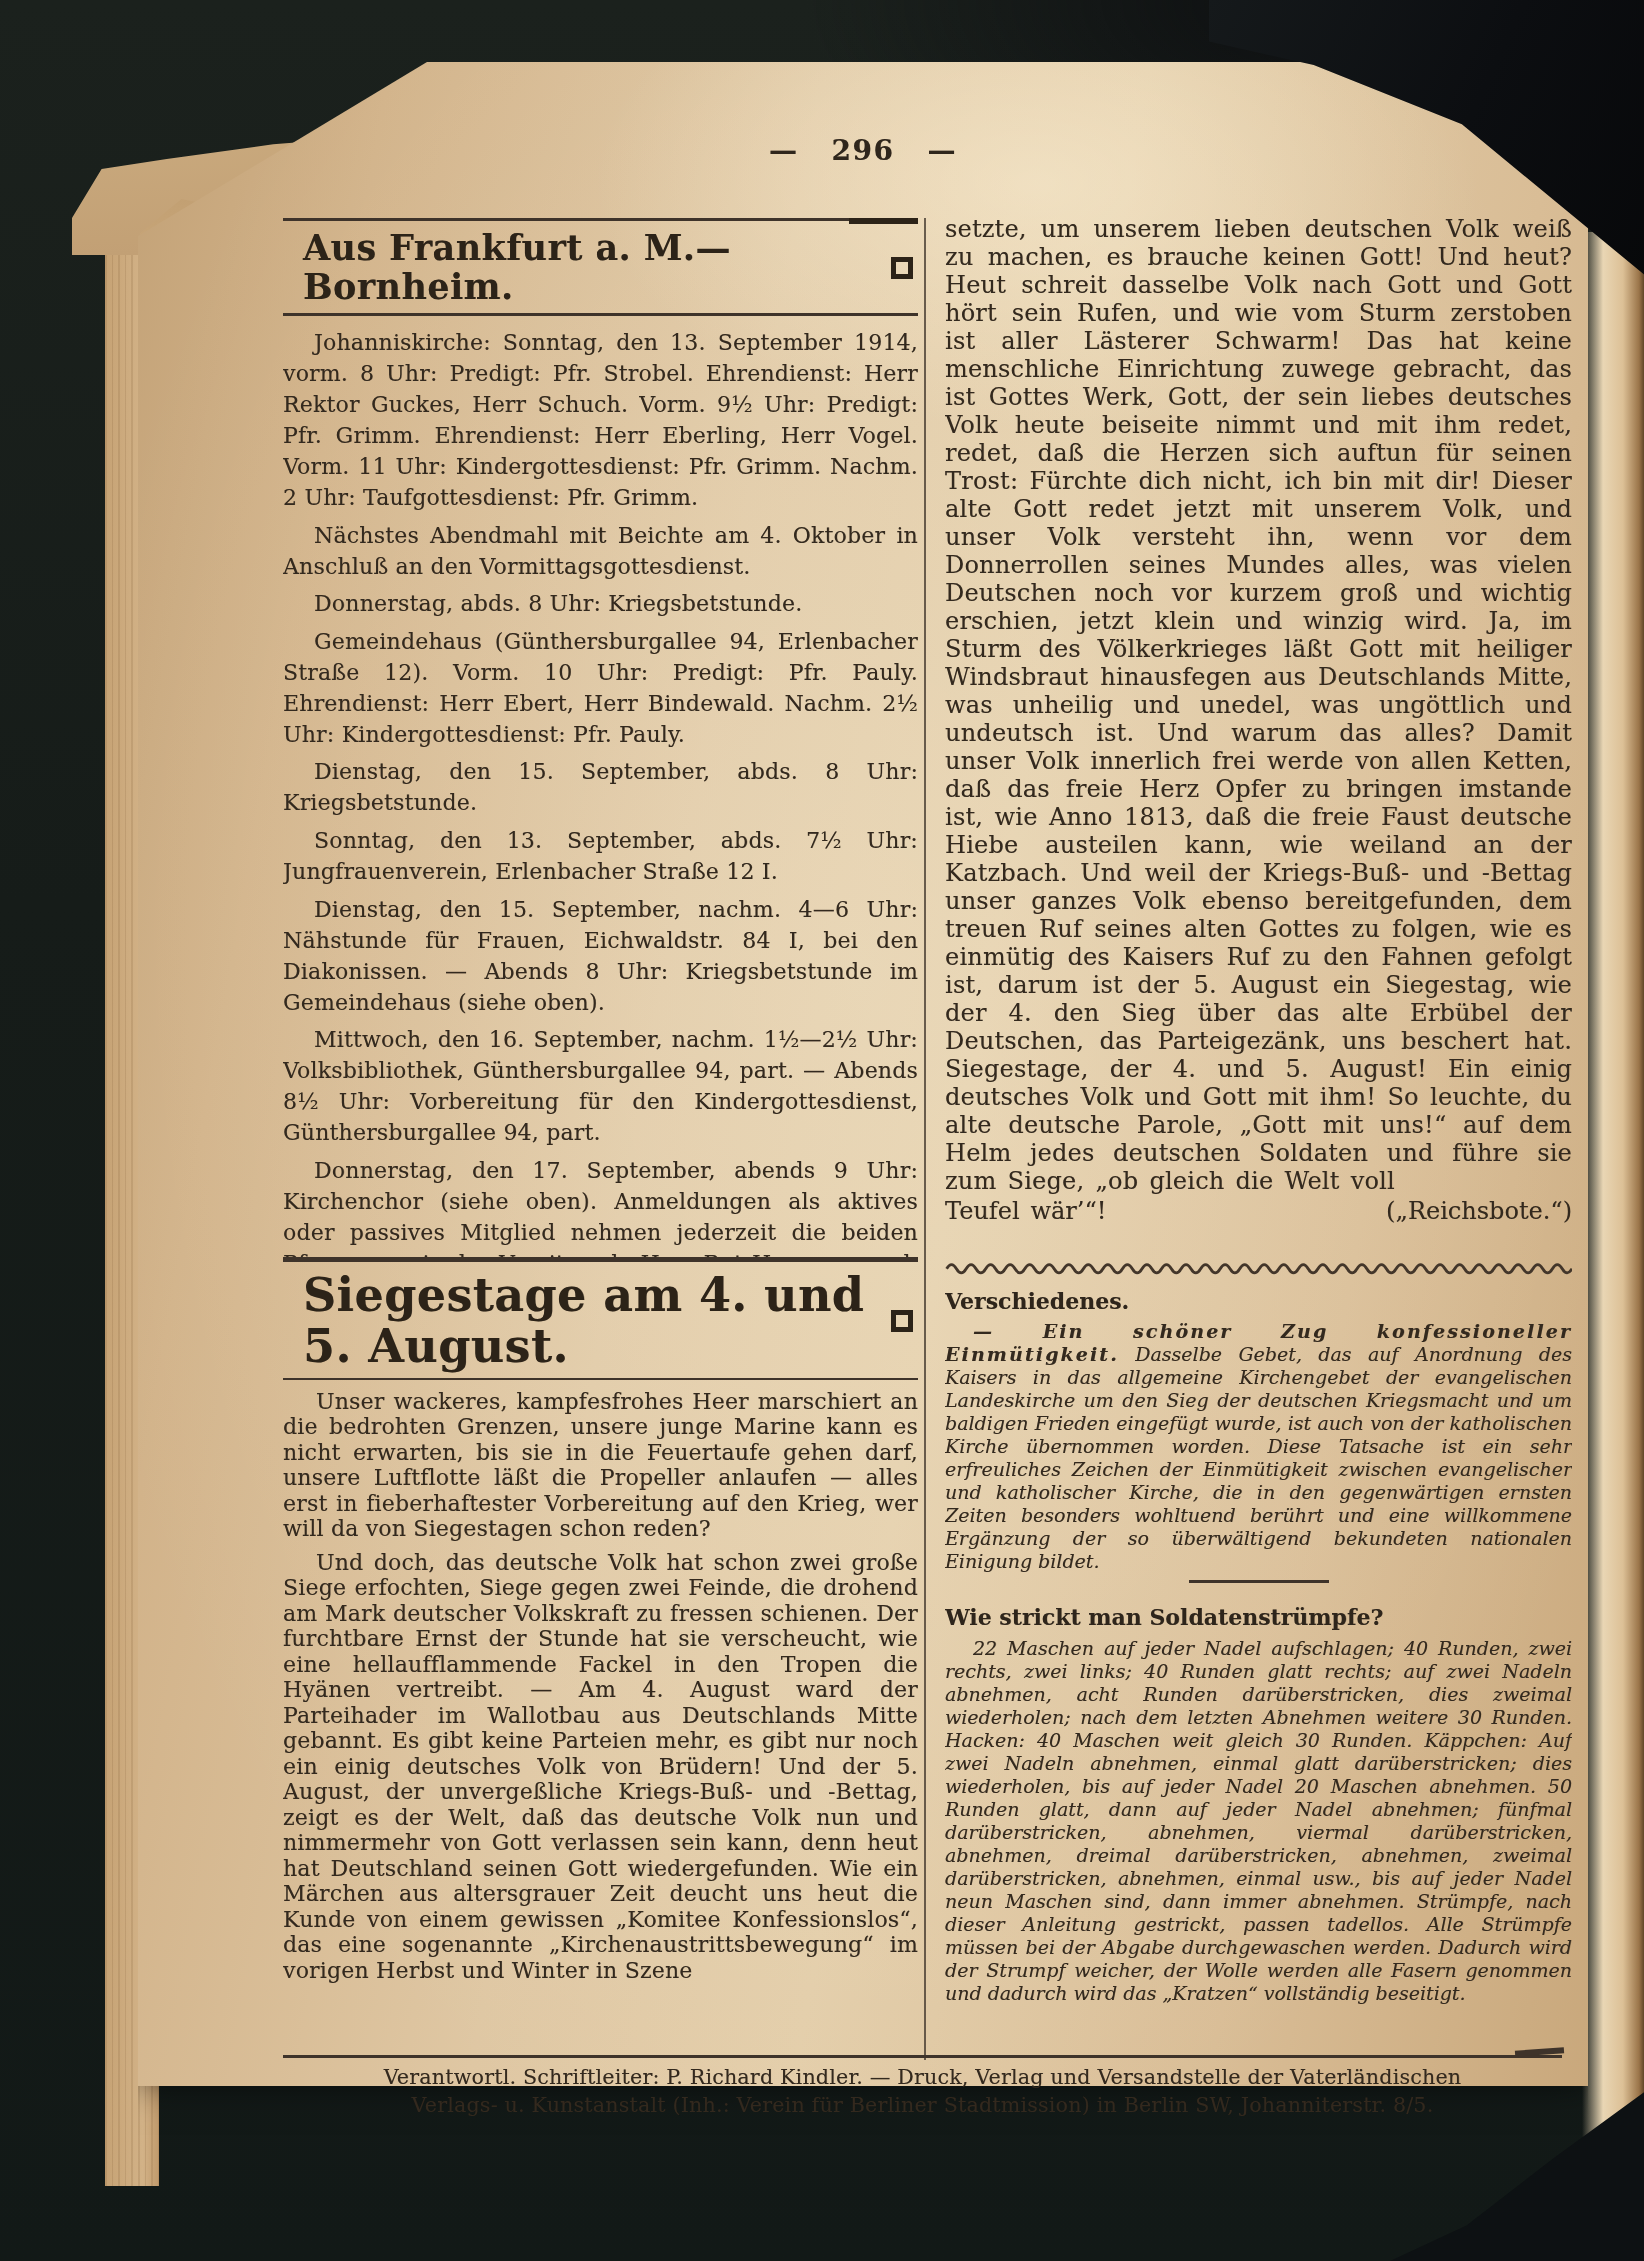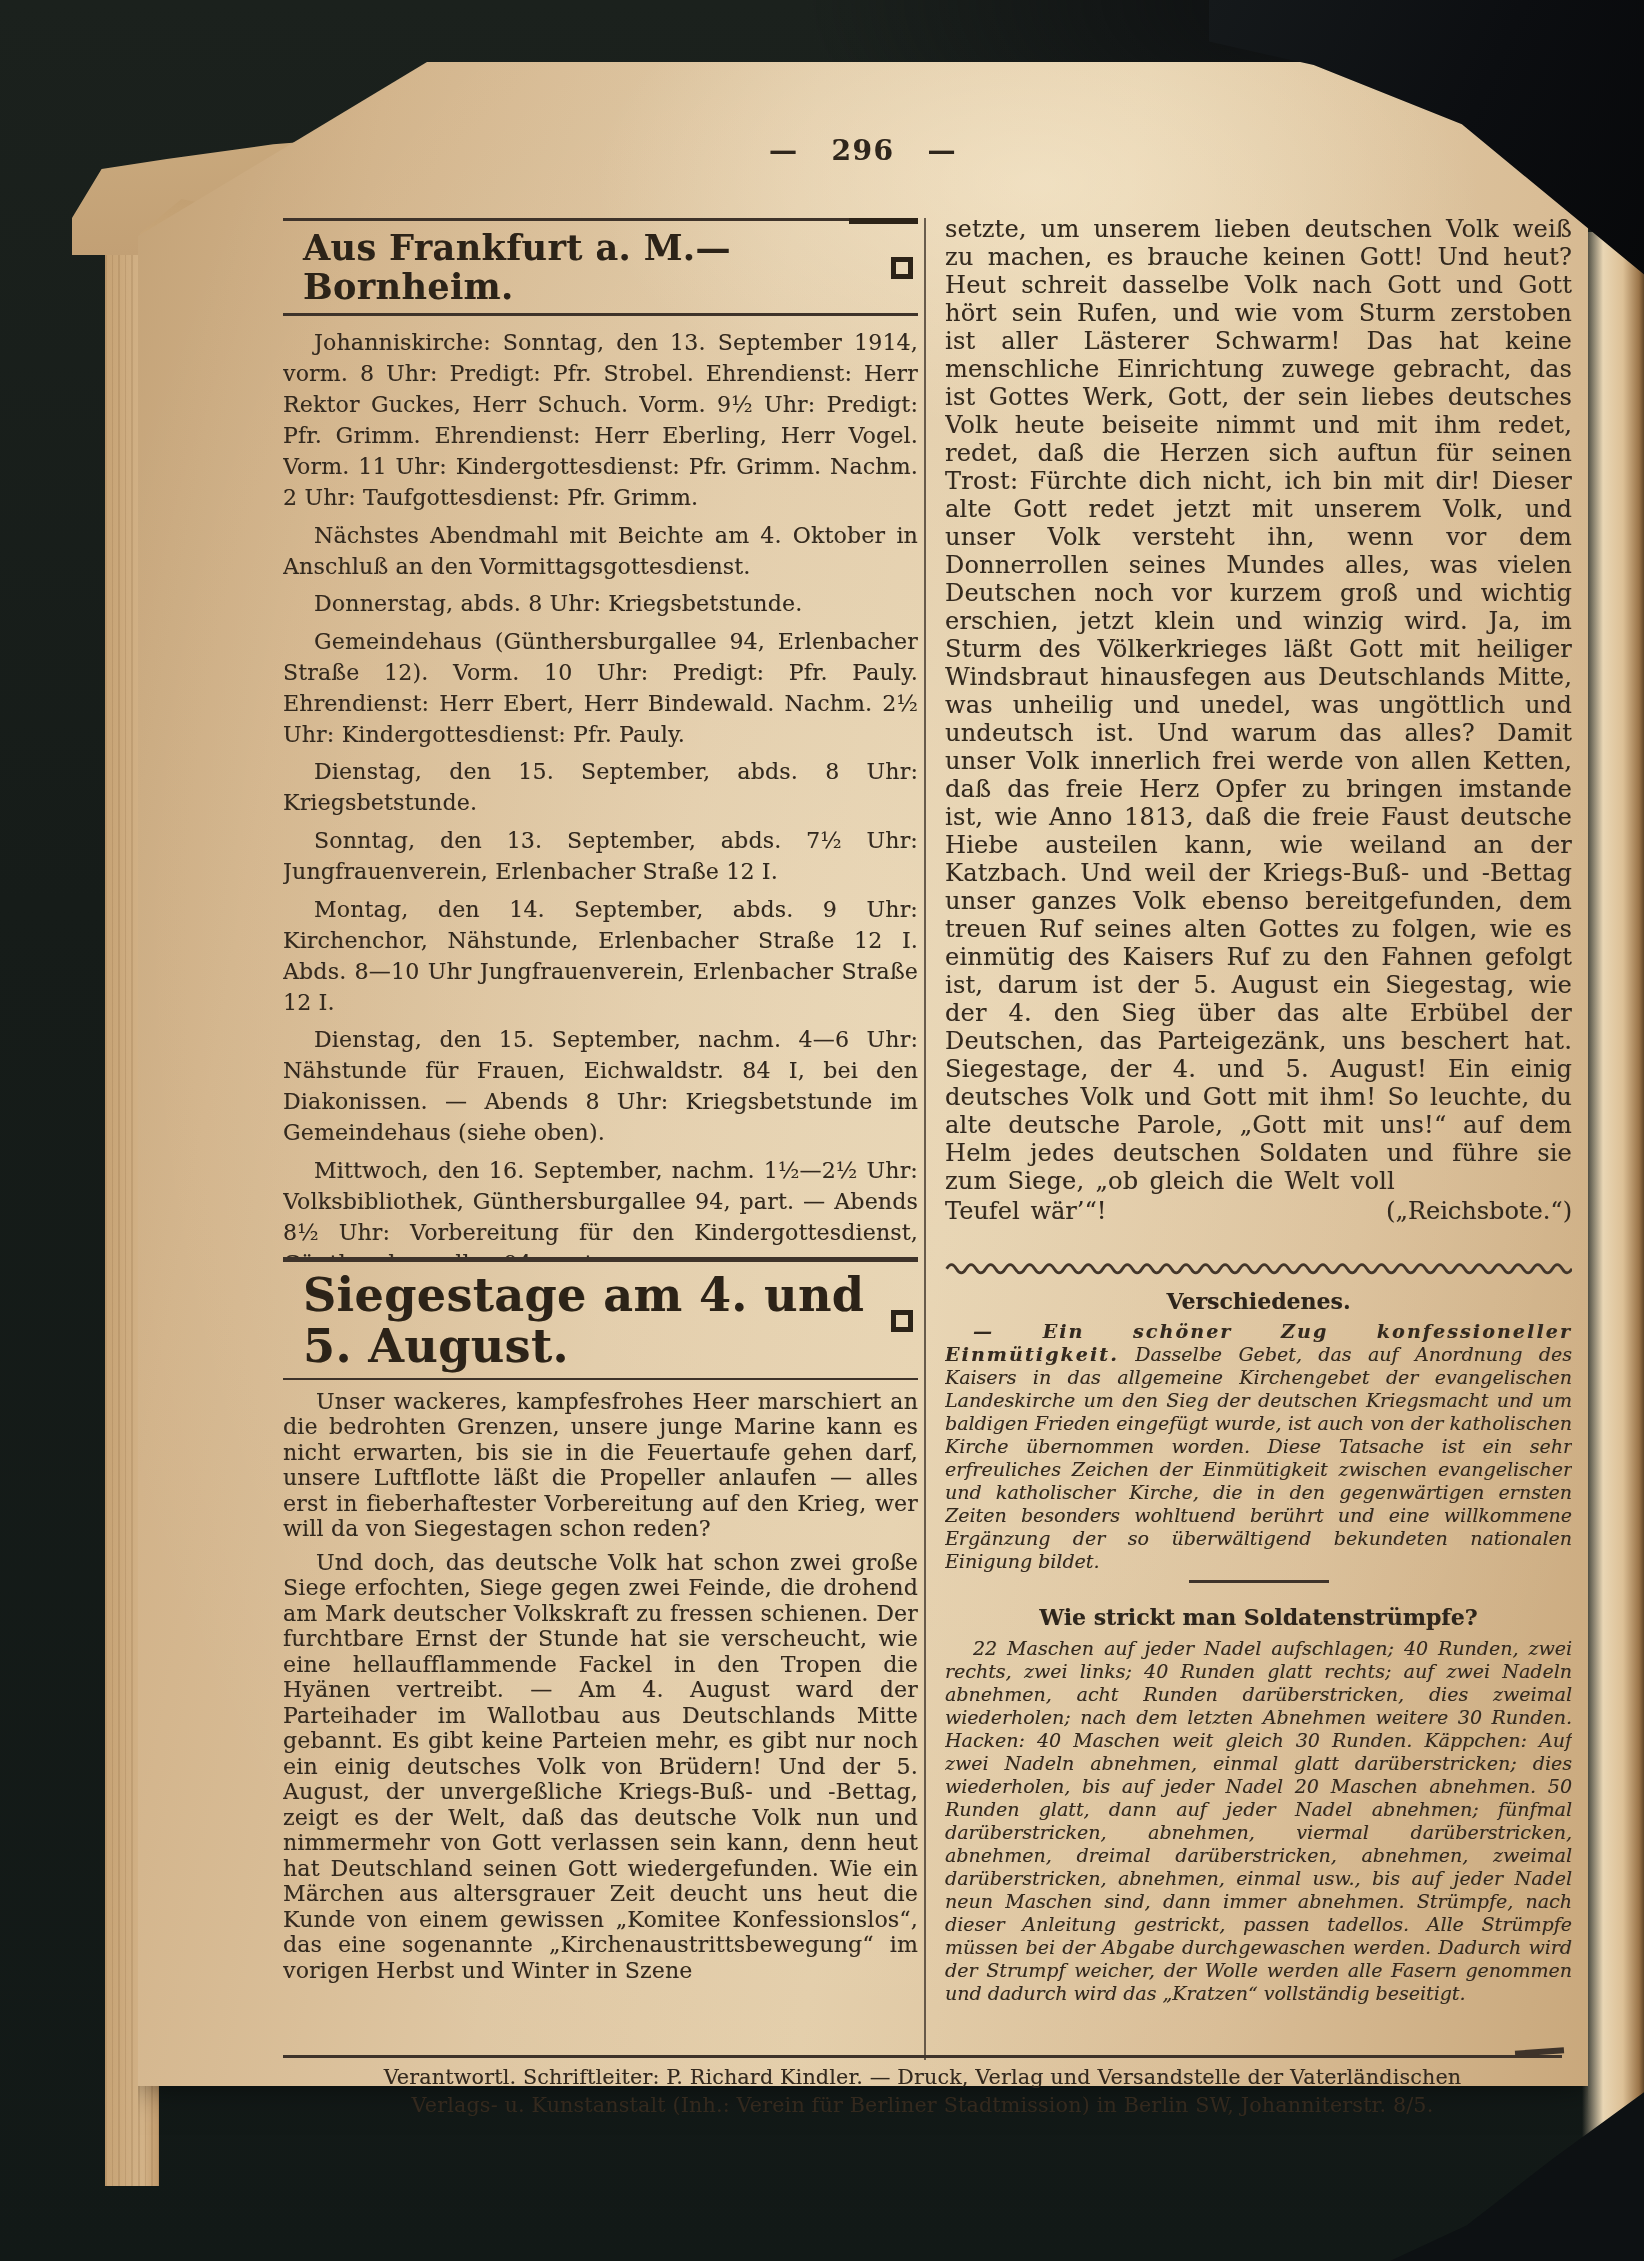--- a/index.html
+++ b/index.html
@@ -78,21 +78,21 @@
   .hrule{height:3.3px;background:#3e332a;}
   .hrule.thin{height:2.5px;}
   .hrule.thick{height:5px;}
   .rule-tail{position:relative;}
   .rule-tail::after{content:"";position:absolute;right:0;top:-2.5px;width:69px;height:8.2px;background:#2c2318;}
   .headline-row{display:flex;align-items:center;justify-content:center;padding:8.2px 5px 6.6px 20px;gap:7px;}
   .headline{font-size:35px;font-weight:bold;letter-spacing:0.4px;line-height:1.1;color:#2c2318;}
   .headline.big{font-size:46px;padding-left:0;}
   .sq{width:12.3px;height:12.3px;border:5px solid #2c2318;flex:0 0 auto;margin-left:11.5px;}
   .subhead{margin-top:15px;text-align:center;font-size:22px;font-weight:bold;color:#2e251b;}
-  .sec-heading{text-align:center;font-size:22px;font-weight:bold;color:#2e251b;}
+  .sec-heading{font-size:22px;font-weight:bold;color:#2e251b;}
   .p{font-size:22px;line-height:31px;text-align:justify;text-indent:31px;margin:6.6px 0 0 0;letter-spacing:0.2px;}
   .p.first{margin-top:11.5px;}
   .p2{font-size:22px;line-height:25.5px;text-align:justify;text-indent:33px;margin:8.2px 0 0 0;letter-spacing:0.2px;}
   .cont-block{position:absolute;left:0;top:0;width:627px;height:1049px;overflow:hidden;}
   .cont{font-size:24px;line-height:28px;text-align:justify;word-spacing:3.3px;letter-spacing:0.2px;}
   .cont-last{display:flex;justify-content:space-between;font-size:24px;line-height:33px;word-spacing:3.3px;}
   .misc-block{position:absolute;left:0;top:1048px;width:627px;height:315px;overflow:hidden;}
   .knit-block{position:absolute;left:0;top:1362px;width:627px;height:475px;overflow:hidden;}
   .small-p{font-size:19px;line-height:23px;text-align:justify;text-indent:28px;margin-top:6.6px;font-style:italic;}
   .lead{letter-spacing:2.1px;font-weight:bold;}
@@ -135,21 +135,20 @@
       </div>
       <div class="hrule thin"></div>
 
 
       <p class="p first">Johanniskirche: Sonntag, den 13. September 1914, vorm. 8 Uhr: Predigt: Pfr. Strobel. Ehrendienst: Herr Rektor Guckes, Herr Schuch. Vorm. 9½ Uhr: Predigt: Pfr. Grimm. Ehrendienst: Herr Eberling, Herr Vogel. Vorm. 11 Uhr: Kindergottesdienst: Pfr. Grimm. Nachm. 2 Uhr: Taufgottesdienst: Pfr. Grimm.</p>
       <p class="p">Nächstes Abendmahl mit Beichte am 4. Oktober in Anschluß an den Vormittagsgottesdienst.</p>
       <p class="p">Donnerstag, abds. 8 Uhr: Kriegsbetstunde.</p>
       <p class="p">Gemeindehaus (Günthersburgallee 94, Erlenbacher Straße 12). Vorm. 10 Uhr: Predigt: Pfr. Pauly. Ehrendienst: Herr Ebert, Herr Bindewald. Nachm. 2½ Uhr: Kindergottesdienst: Pfr. Pauly.</p>
       <p class="p">Dienstag, den 15. September, abds. 8 Uhr: Kriegsbetstunde.</p>
       <p class="p">Sonntag, den 13. September, abds. 7½ Uhr: Jungfrauenverein, Erlenbacher Straße 12 I.</p>
-      <p class="p">Montag, den 14. September, abds. 9 Uhr: Kirchenchor, Nähstunde, Erlenbacher Straße 12 I. Abds. 8—10 Uhr Jungfrauenverein, Erlenbacher Straße 12 I.</p>
       <p class="p">Dienstag, den 15. September, nachm. 4—6 Uhr: Nähstunde für Frauen, Eichwaldstr. 84 I, bei den Diakonissen. — Abends 8 Uhr: Kriegsbetstunde im Gemeindehaus (siehe oben).</p>
       <p class="p">Mittwoch, den 16. September, nachm. 1½—2½ Uhr: Volksbibliothek, Günthersburgallee 94, part. — Abends 8½ Uhr: Vorbereitung für den Kindergottesdienst, Günthersburgallee 94, part.</p>
       <p class="p">Donnerstag, den 17. September, abends 9 Uhr: Kirchenchor (siehe oben). Anmeldungen als aktives oder passives Mitglied nehmen jederzeit die beiden Pfarrer, sowie der Vorsitzende Herr Rat Hermann a. d. Cappeswiese ohne Nr. entgegen. — Abends 8 Uhr: Kriegsbetstunde in der Kirche (siehe oben).</p>
 
     </div>
 
     <div class="sec2-block">
       <div class="hrule thick"></div>
       <div class="headline-row">
         <span class="headline big">Siegestage am 4. und 5. August.</span>

